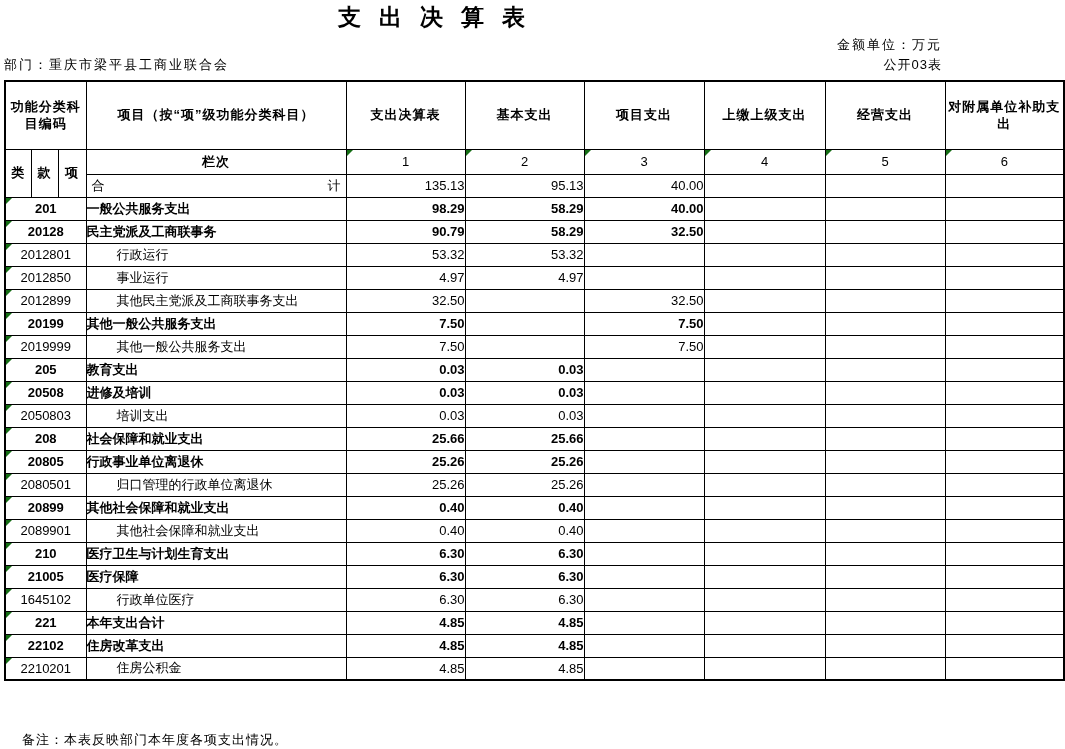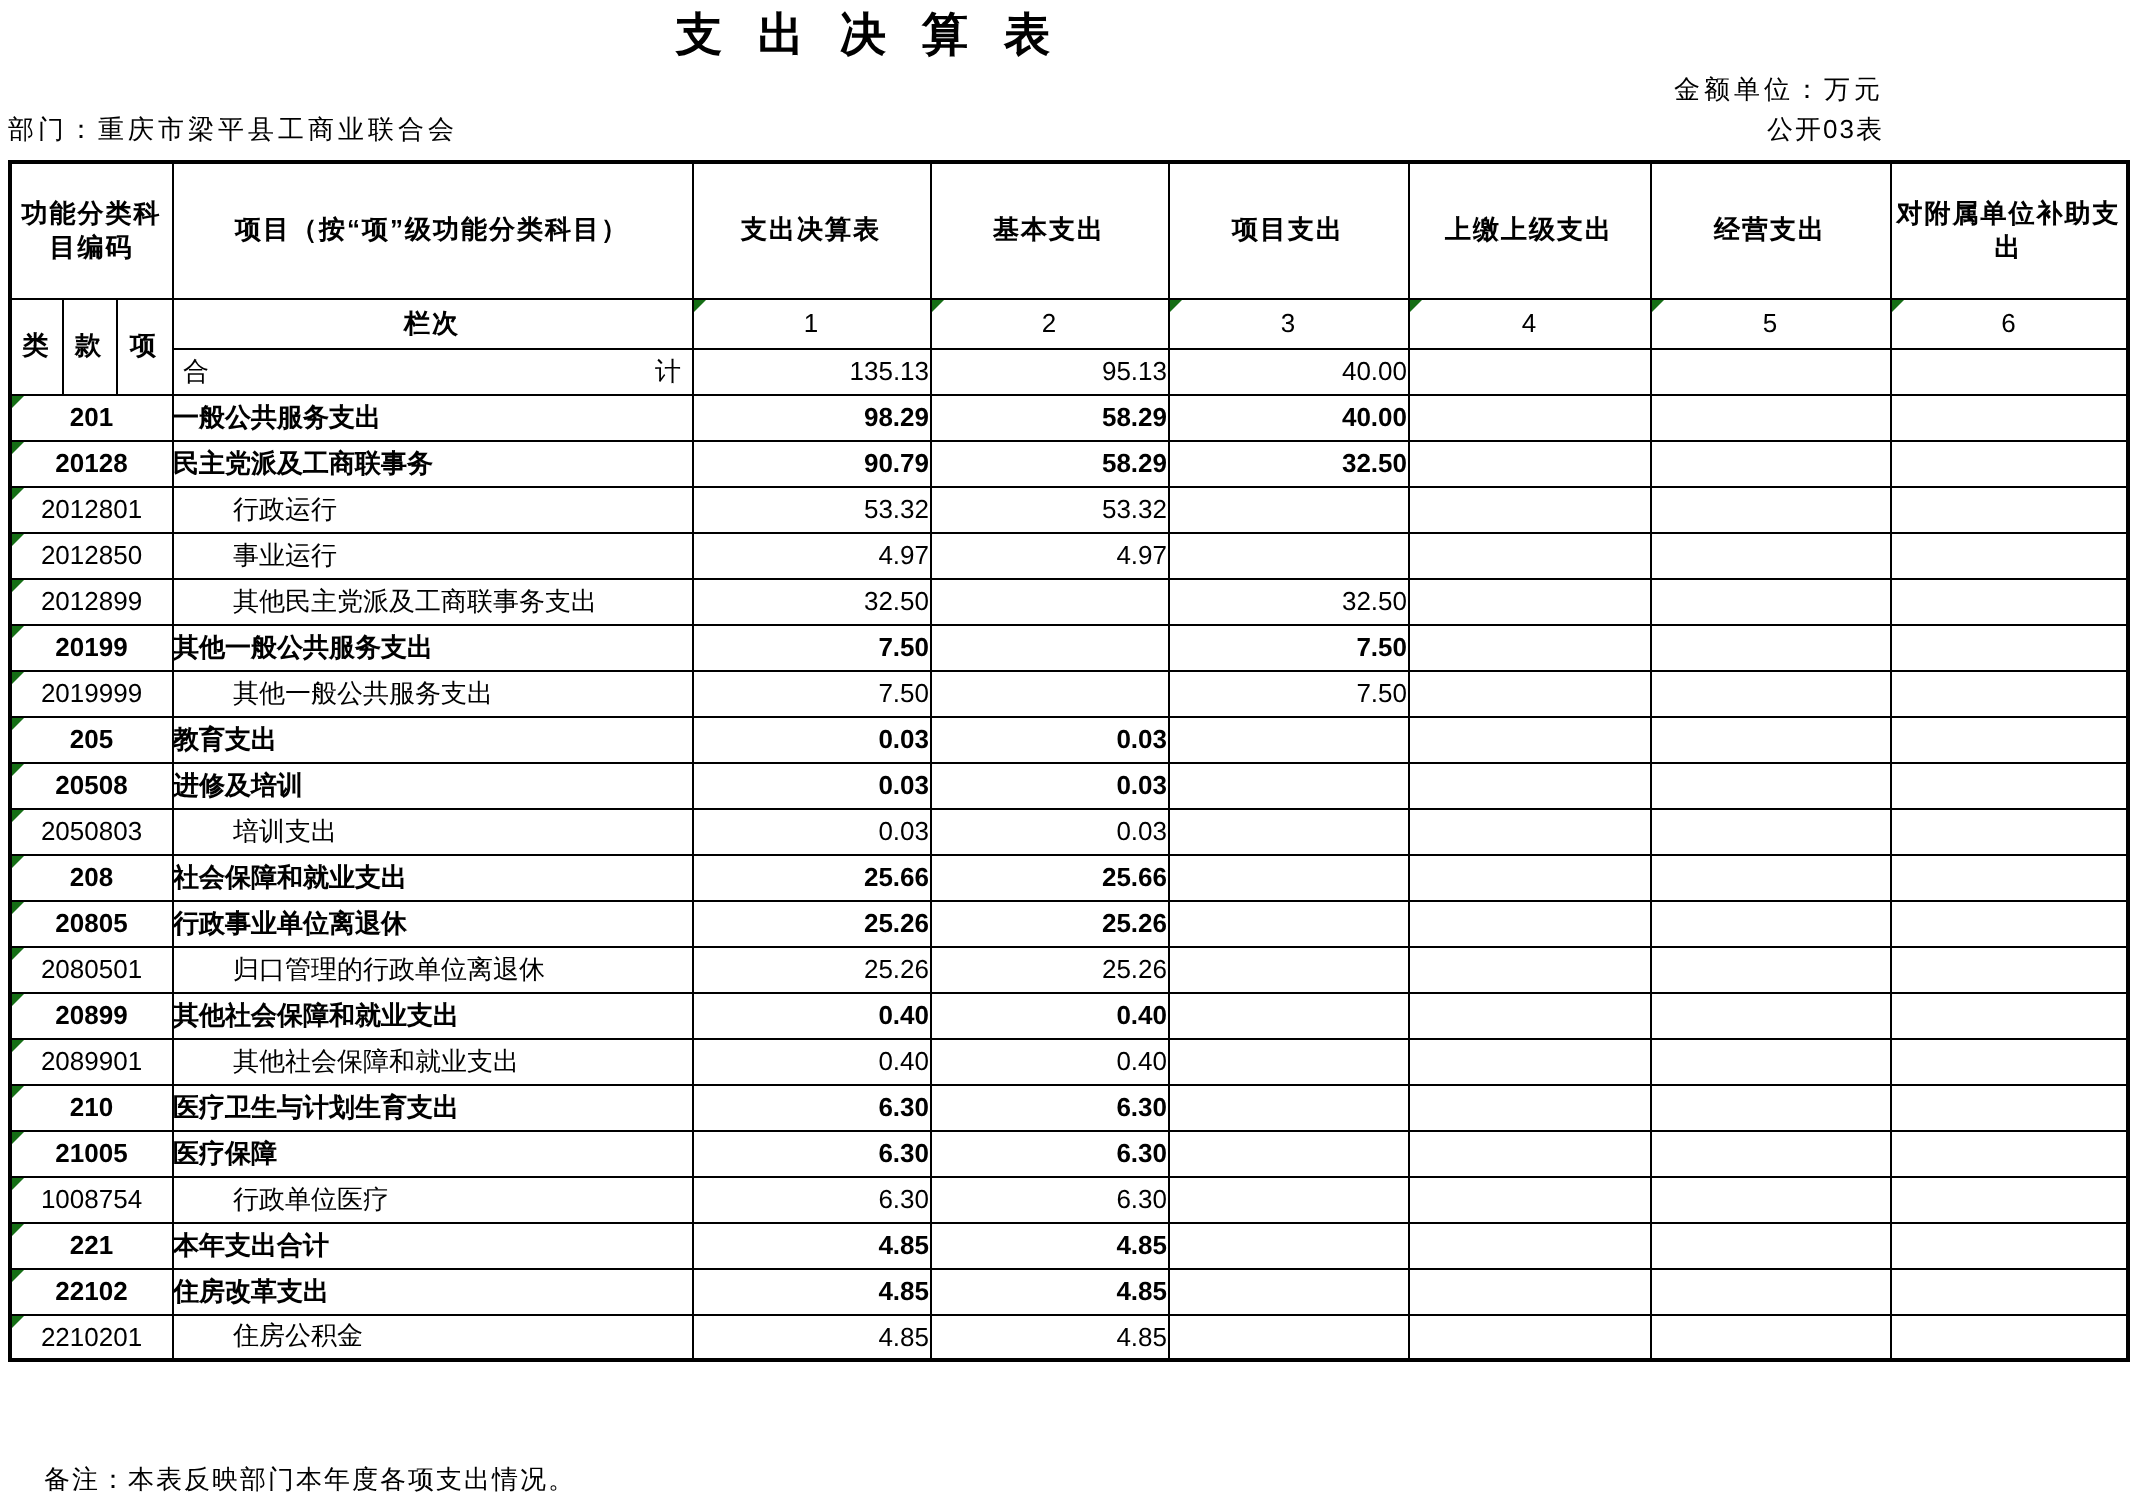--- a/index.html
+++ b/index.html
@@ -263,21 +263,21 @@
     <td class="code-cell" colspan="3"><span class="marker"></span><span class="code-text">21005</span></td>
     <td class="name-cell">医疗保障</td>
     <td class="val-cell">6.30</td>
     <td class="val-cell">6.30</td>
     <td class="val-cell"></td>
     <td class="val-cell"></td>
     <td class="val-cell"></td>
     <td class="val-cell"></td>
   </tr>
         <tr class="hd detail-row">
-    <td class="code-cell" colspan="3"><span class="marker"></span><span class="code-text">1008754</span></td>
+    <td class="code-cell" colspan="3"><span class="marker"></span><span class="code-text">1645102</span></td>
     <td class="name-cell">行政单位医疗</td>
     <td class="val-cell">6.30</td>
     <td class="val-cell">6.30</td>
     <td class="val-cell"></td>
     <td class="val-cell"></td>
     <td class="val-cell"></td>
     <td class="val-cell"></td>
   </tr>
         <tr class="hd bold-row">
     <td class="code-cell" colspan="3"><span class="marker"></span><span class="code-text">221</span></td>

